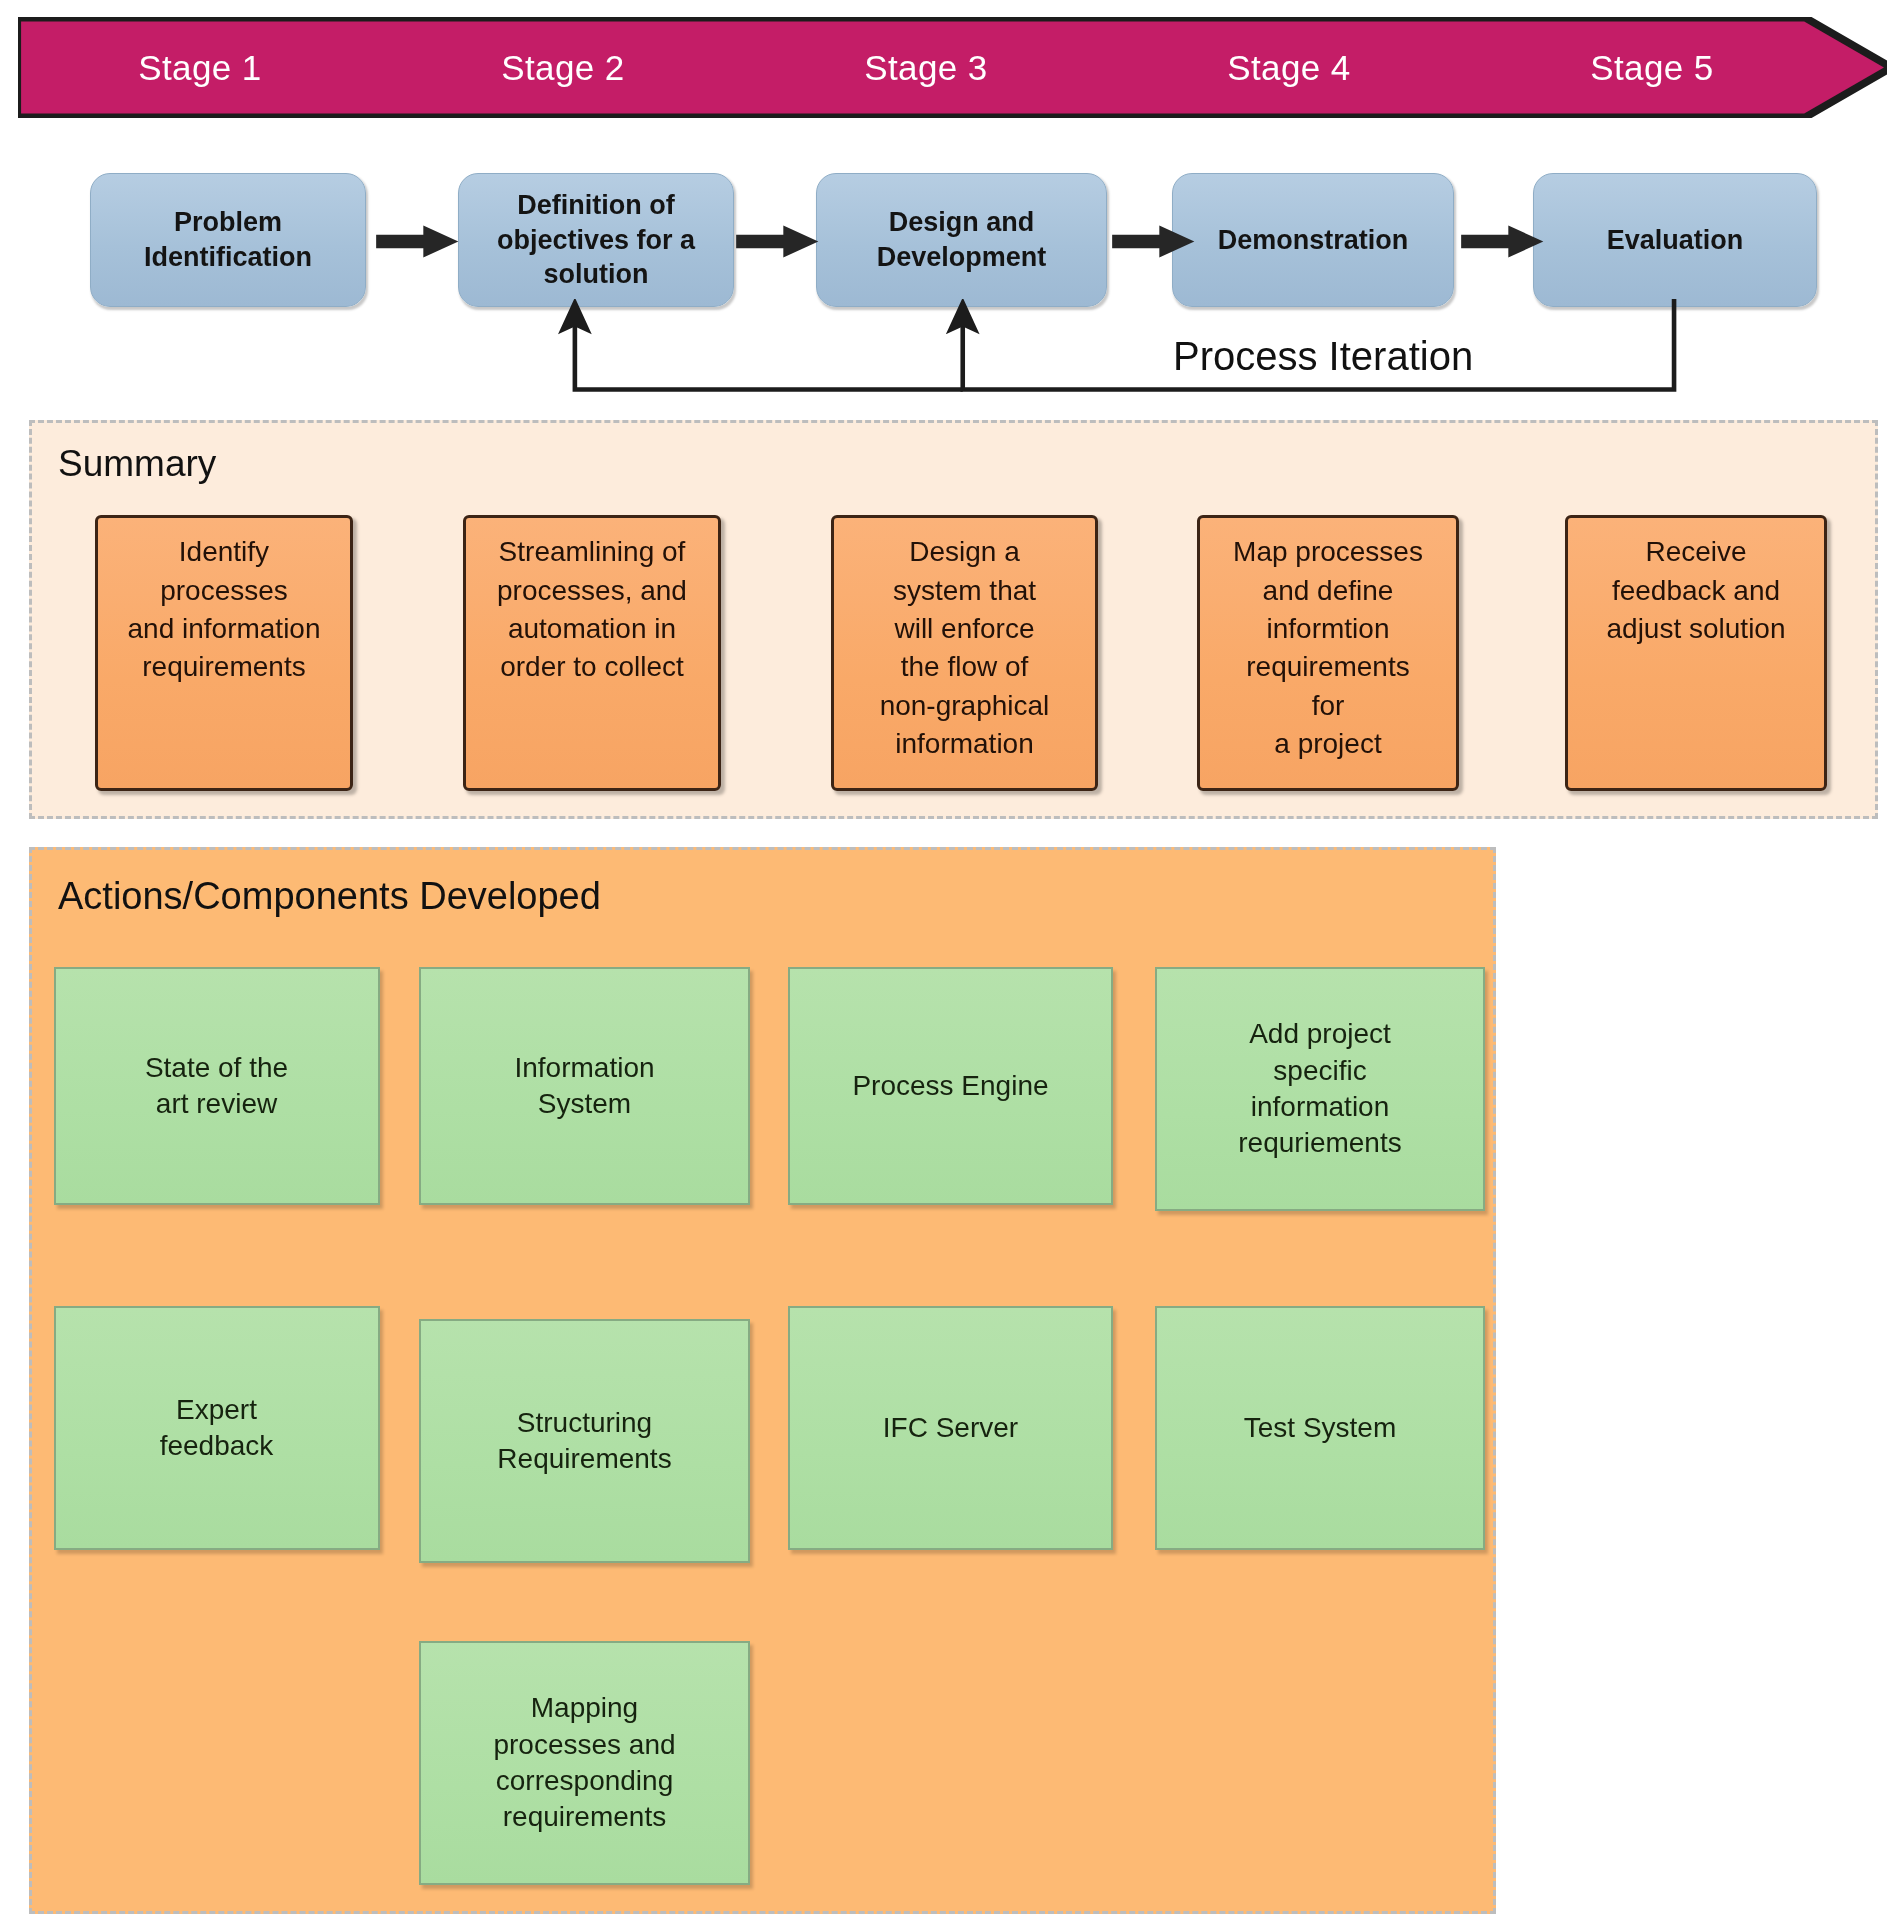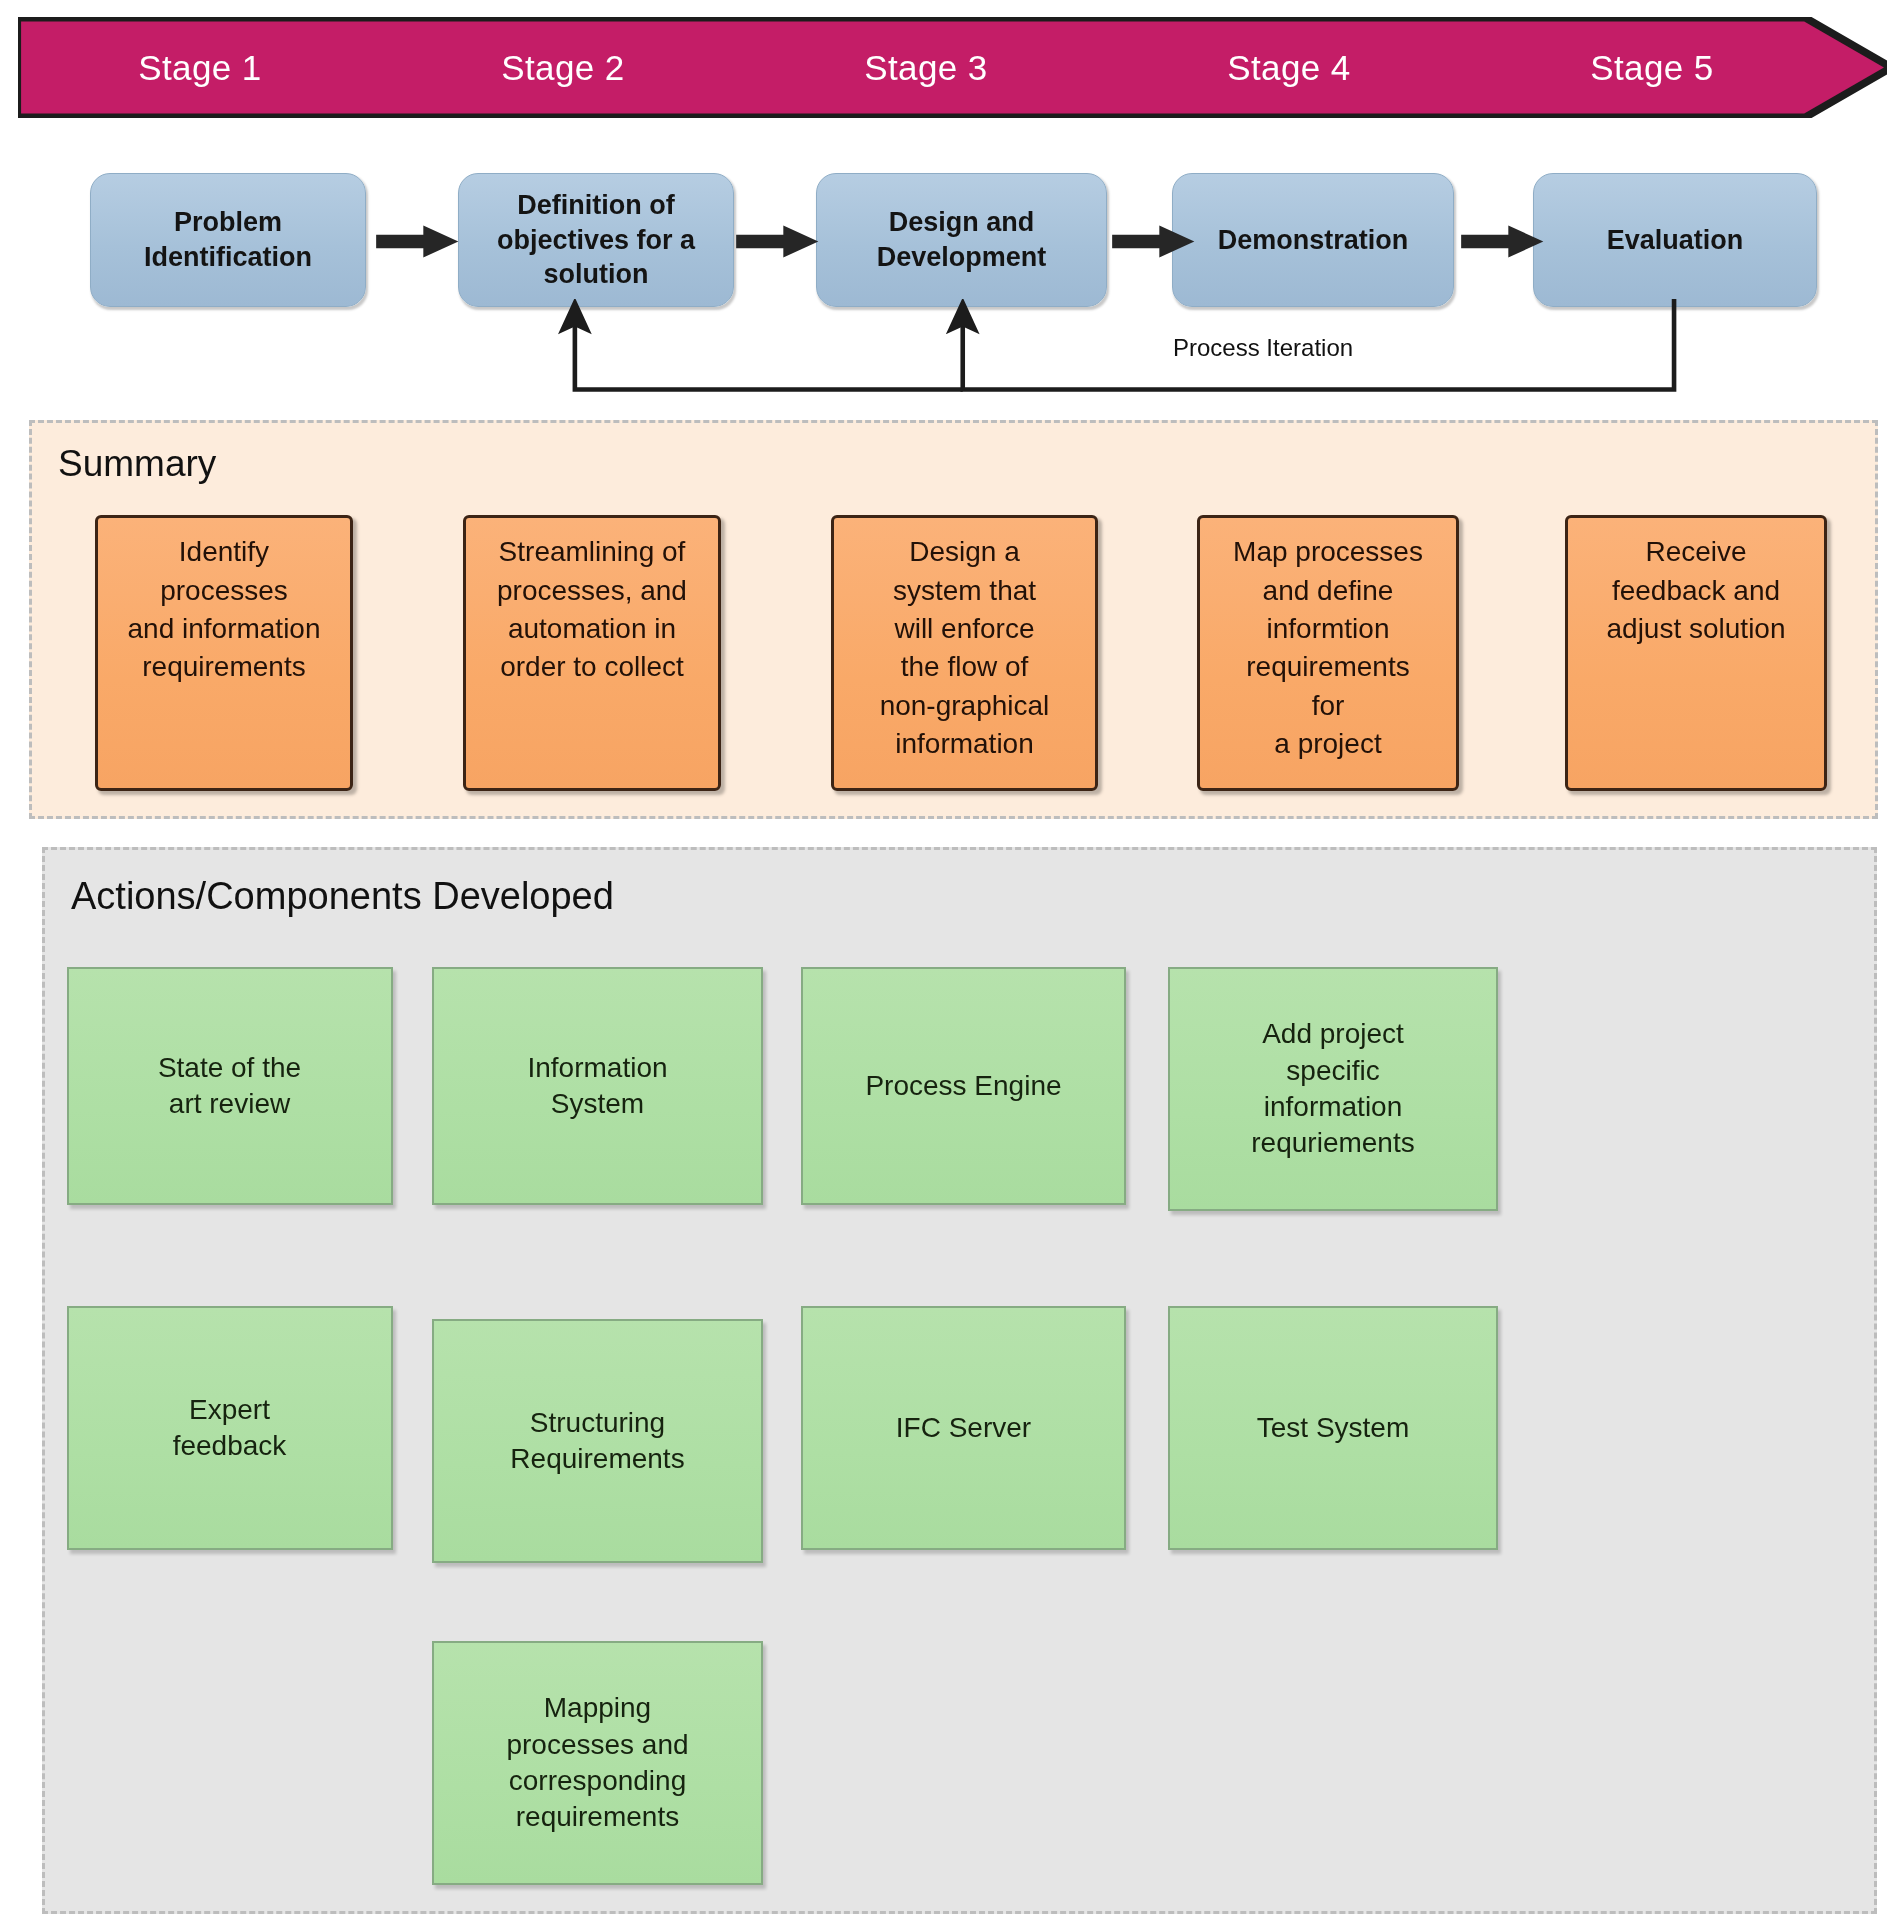--- a/index.html
+++ b/index.html
@@ -80,21 +80,21 @@
 
   
   #iteration-layer {
     position: absolute;
     left: 0; top: 299px;
     width: 1904px; height: 115px;
   }
   #iteration-label {
     position: absolute;
     left: 1173px; top: 334px;
-    font-size: 24px;
+    font-size: 40px;
     color: #111;
     white-space: nowrap;
   }
 
   
   #summary-panel {
     position: absolute;
     left: 29px; top: 420px;
     width: 1849px; height: 399px;
     background: #fdecdc;
@@ -125,23 +125,23 @@
   }
   .sum-box.s1 { left: 63px;   width: 258px; }
   .sum-box.s2 { left: 431px;  width: 258px; }
   .sum-box.s3 { left: 799px; width: 267px; }
   .sum-box.s4 { left: 1165px; width: 262px; }
   .sum-box.s5 { left: 1533px; width: 262px; }
 
   
   #actions-panel {
     position: absolute;
-    left: 42px; top: 847px;
-    width: 1835px; height: 1067px;
-    background: #e5e5e5;
+    left: 29px; top: 847px;
+    width: 1467px; height: 1067px;
+    background: #fdba74;
     border: 3.1px dashed #bdbdbd;
   }
   #actions-title {
     position: absolute;
     left: 26px; top: 24.5px;
     font-size: 38px;
     color: #111;
   }
   .act-box {
     position: absolute;

